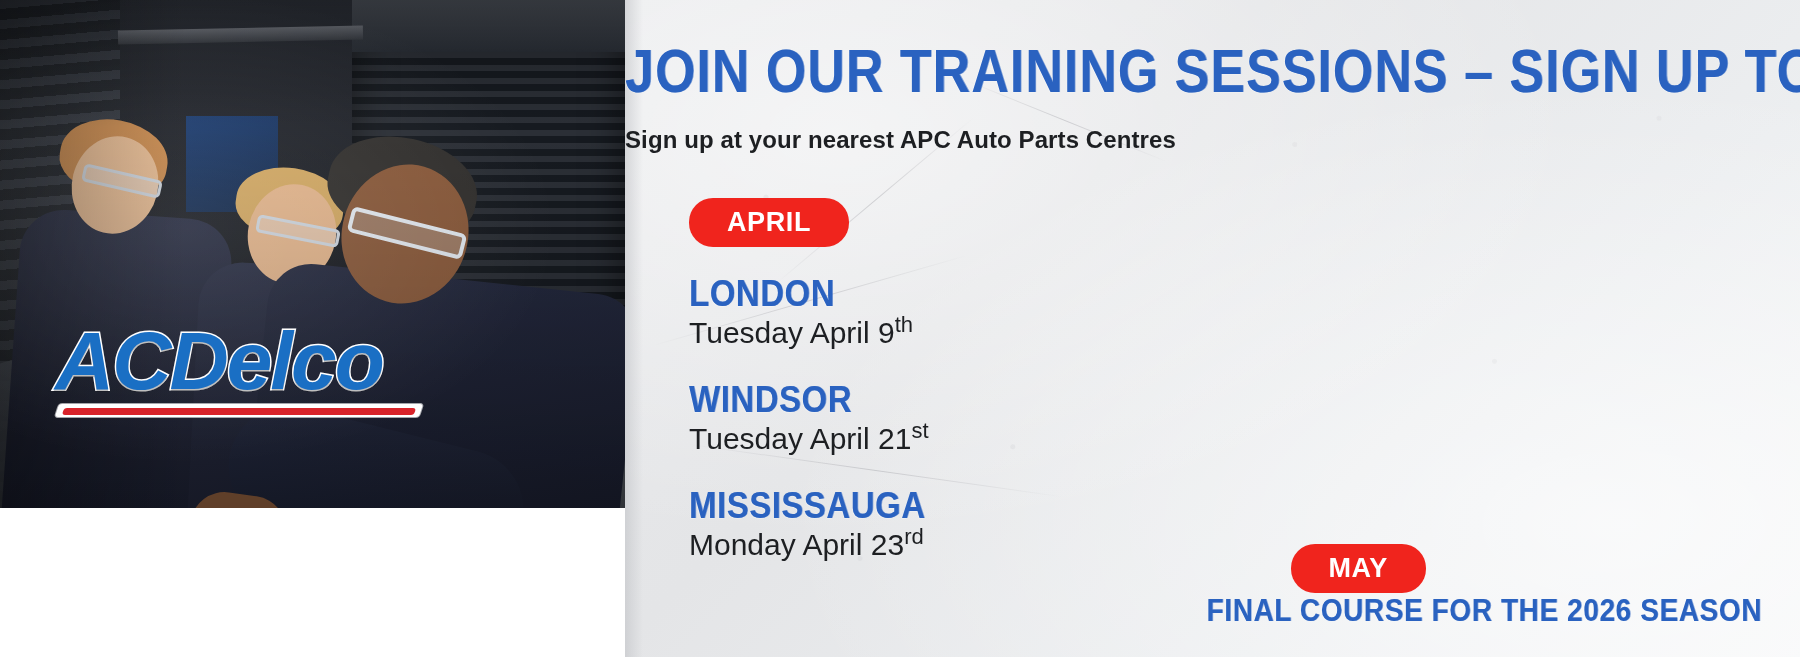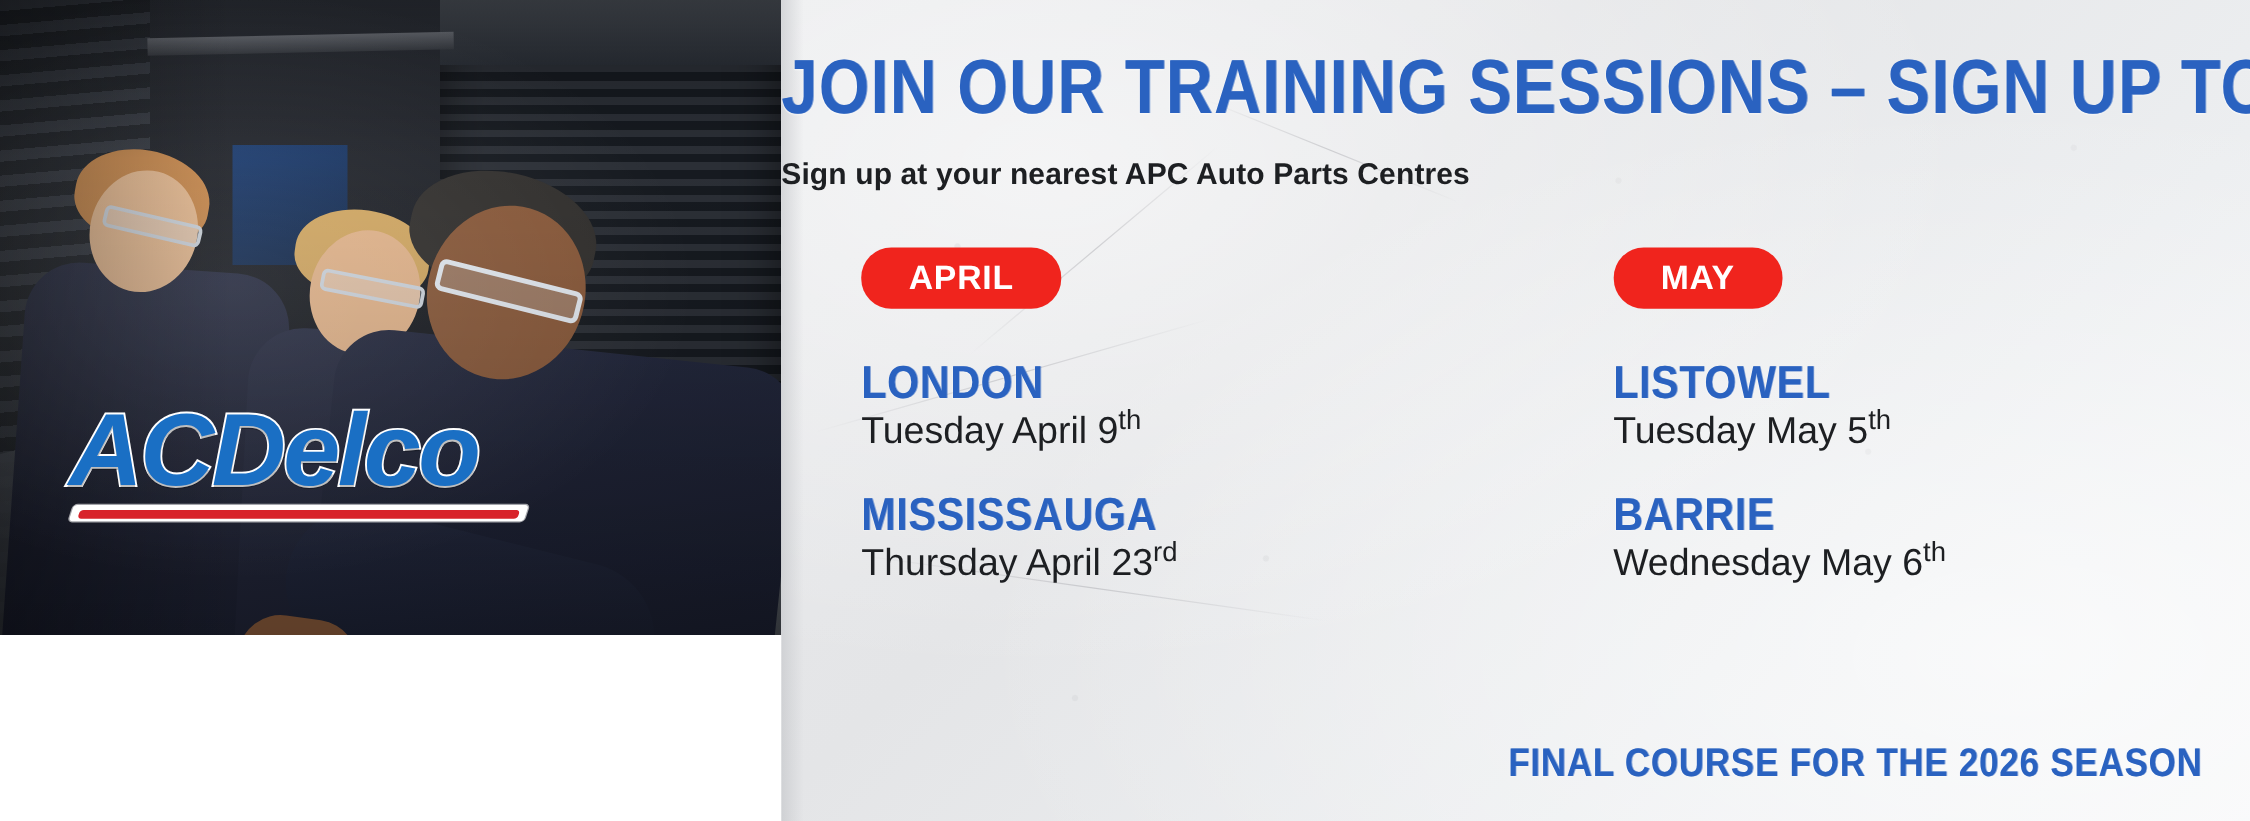--- a/index.html
+++ b/index.html
@@ -265,21 +265,21 @@
     color:#ffffff;
     font-family:"Liberation Sans", sans-serif;
     font-weight:700;
     font-size:27px;
     letter-spacing:.6px;
     padding:9px 38px 10px;
     border-radius:24px;
     line-height:30px;
   }
 
-  .sessions { margin-top:40px; }
+  .sessions { margin-top:28px; }
   .session { margin-bottom:32px; }
   .city {
     font-family:"Liberation Sans", sans-serif;
     font-weight:700;
     font-size:33px;
     letter-spacing:.5px;
     color:#2a62c0;
     text-transform:uppercase;
     transform:scaleY(1.12);
     transform-origin:left top;
@@ -389,56 +389,43 @@
 
           <div class="session">
             <div class="city">LONDON</div>
             <div class="date">
               <span>Tuesday</span>
               <span>April</span>
               <span>9</span><sup>th</sup>
             </div>
           </div>
 
+          <div class="session">
+            <div class="city">WINDSOR</div>
+            <div class="date">
+              <span>Tuesday</span>
+              <span>April</span>
+              <span>21</span><sup>st</sup>
+            </div>
+          </div>
 
           <div class="session">
             <div class="city">MISSISSAUGA</div>
             <div class="date">
-              <span>Thursday</span>
+              <span>Monday</span>
               <span>April</span>
               <span>23</span><sup>rd</sup>
             </div>
           </div>
 
         </div>
       </div>
 
       <div class="col col-may">
         <span class="month-badge">MAY</span>
-        <div class="sessions">
-
-          <div class="session">
-            <div class="city">LISTOWEL</div>
-            <div class="date">
-              <span>Tuesday</span>
-              <span>May</span>
-              <span>5</span><sup>th</sup>
-            </div>
-          </div>
-
-          <div class="session">
-            <div class="city">BARRIE</div>
-            <div class="date">
-              <span>Wednesday</span>
-              <span>May</span>
-              <span>6</span><sup>th</sup>
-            </div>
-          </div>
-
-        </div>
       </div>
 
     </div>
 
     <div class="footer-note">FINAL COURSE FOR THE 2026 SEASON</div>
   </div>
 
 </div>
 
 </body></html>

